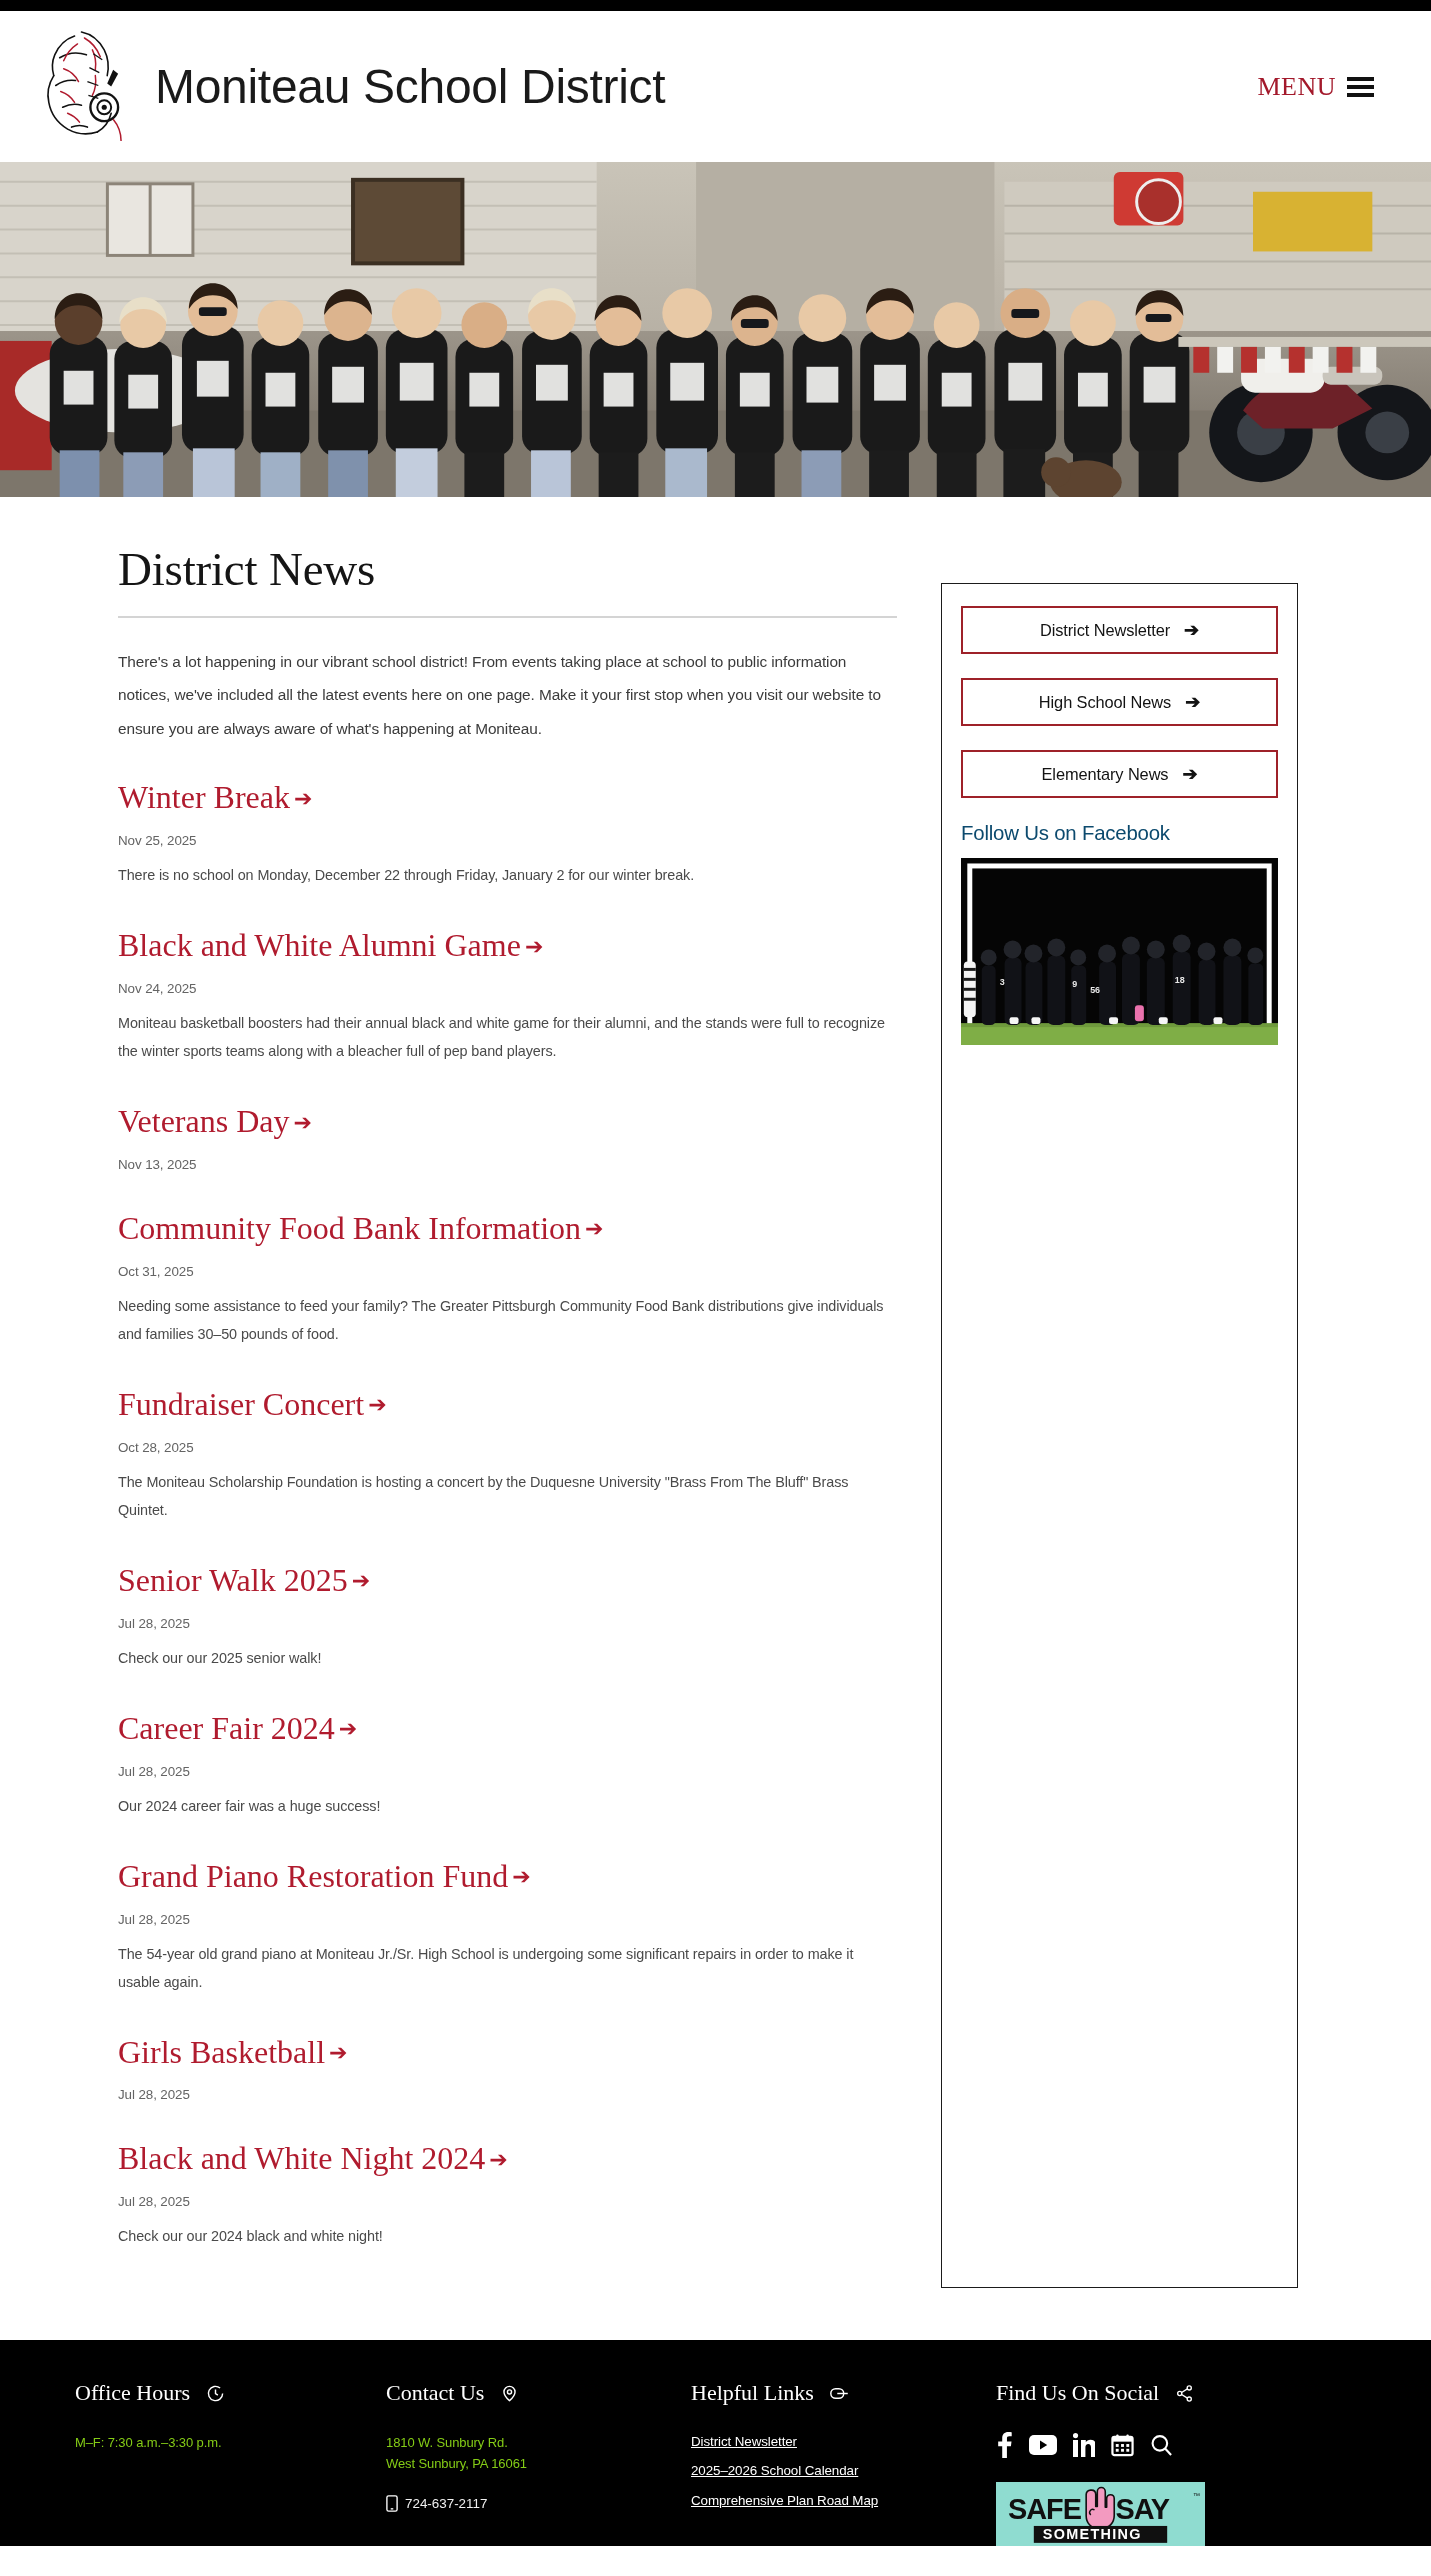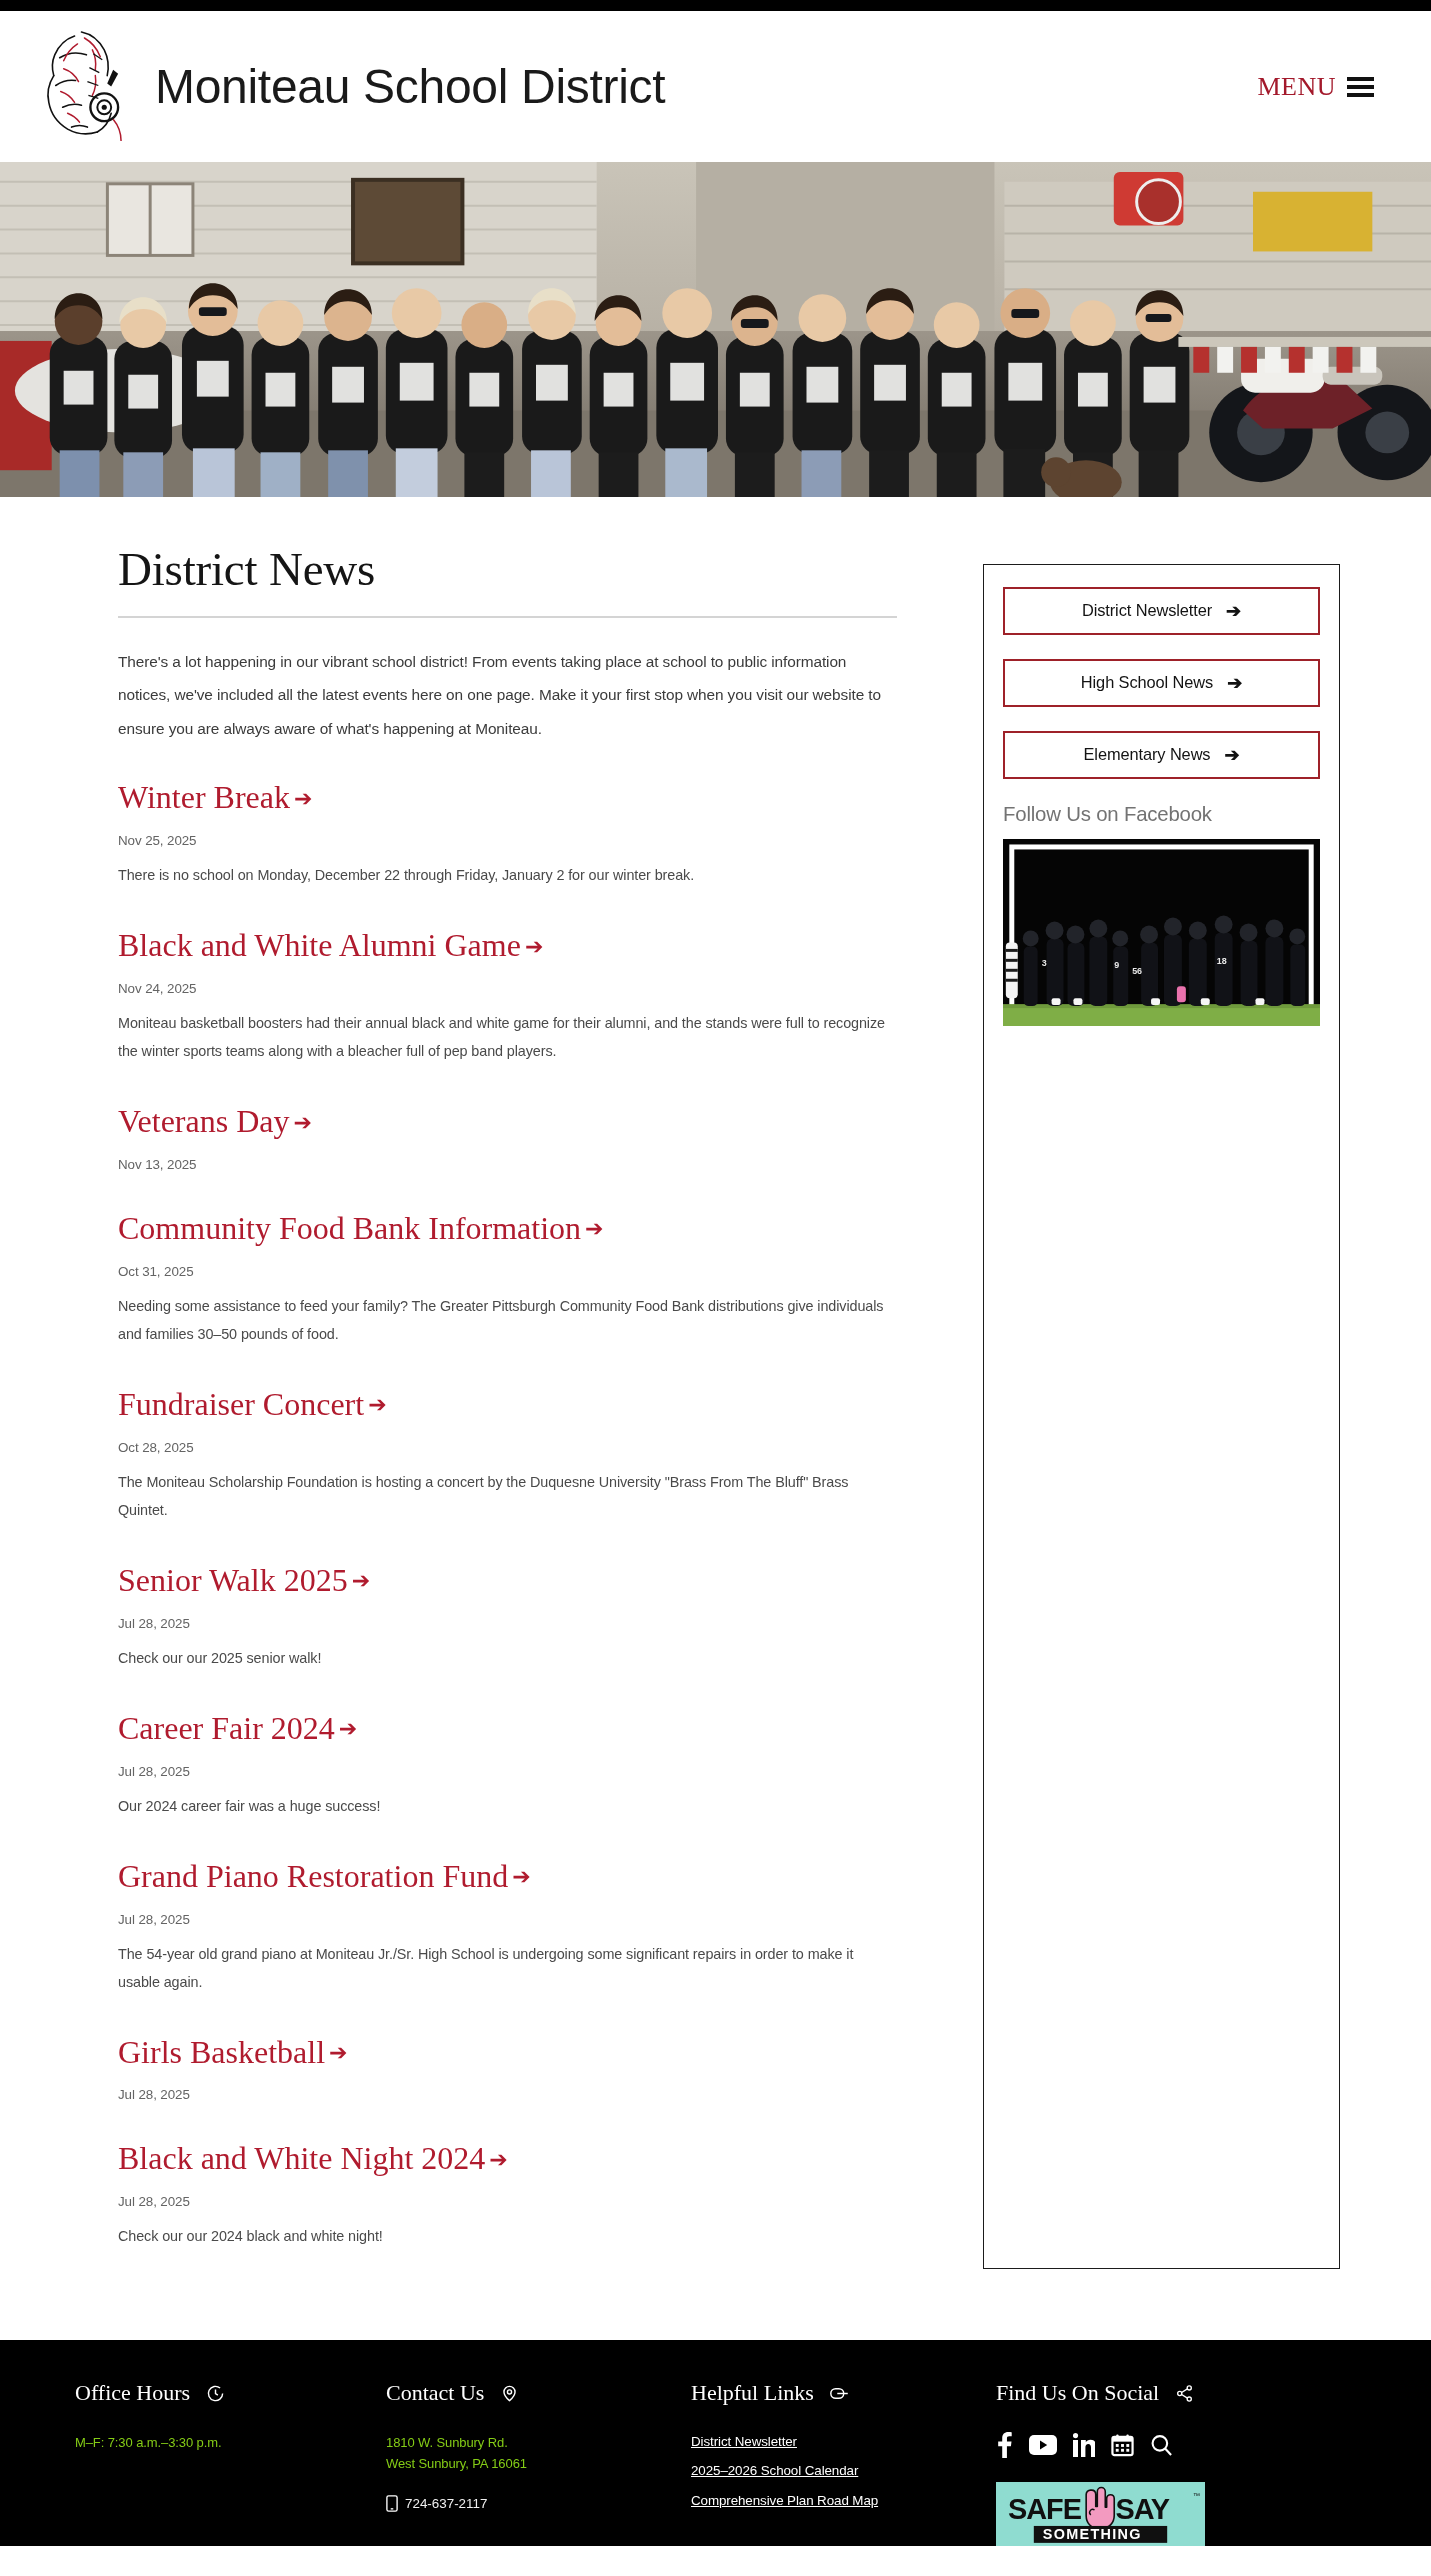--- a/index.html
+++ b/index.html
@@ -78,23 +78,23 @@
   .hero svg { display: block; width: 100%; height: 100%; }
 
   
   .page-wrap {
     width: 1432px;
     padding: 0 0 0 0;
     background: #ffffff;
   }
   .content-row {
     display: flex;
-    align-items: center;
+    align-items: flex-end;
     padding: 47px 68px 0 118px;
-    gap: 86px;
+    gap: 44px;
   }
   .main-col { width: 779px; flex: 0 0 779px; }
   .side-col { width: 357px; flex: 0 0 357px; }
 
   .page-title {
     font-family: "Liberation Serif", serif;
     font-size: 47px;
     font-weight: 400;
     color: #151515;
     letter-spacing: -0.2px;
@@ -169,21 +169,21 @@
     letter-spacing: -0.1px;
   }
   .side-btn .arrow {
     font-size: 18px;
     font-weight: bold;
     line-height: 1;
   }
   .side-heading {
     font-size: 20.4px;
     font-weight: 400;
-    color: #737373;
+    color: #0c4a6e;
     margin: 10px 0 13px 0;
     letter-spacing: -0.2px;
   }
   .fb-photo {
     width: 100%;
     height: 187px;
     background: #060606;
     overflow: hidden;
     cursor: pointer;
     position: relative;

